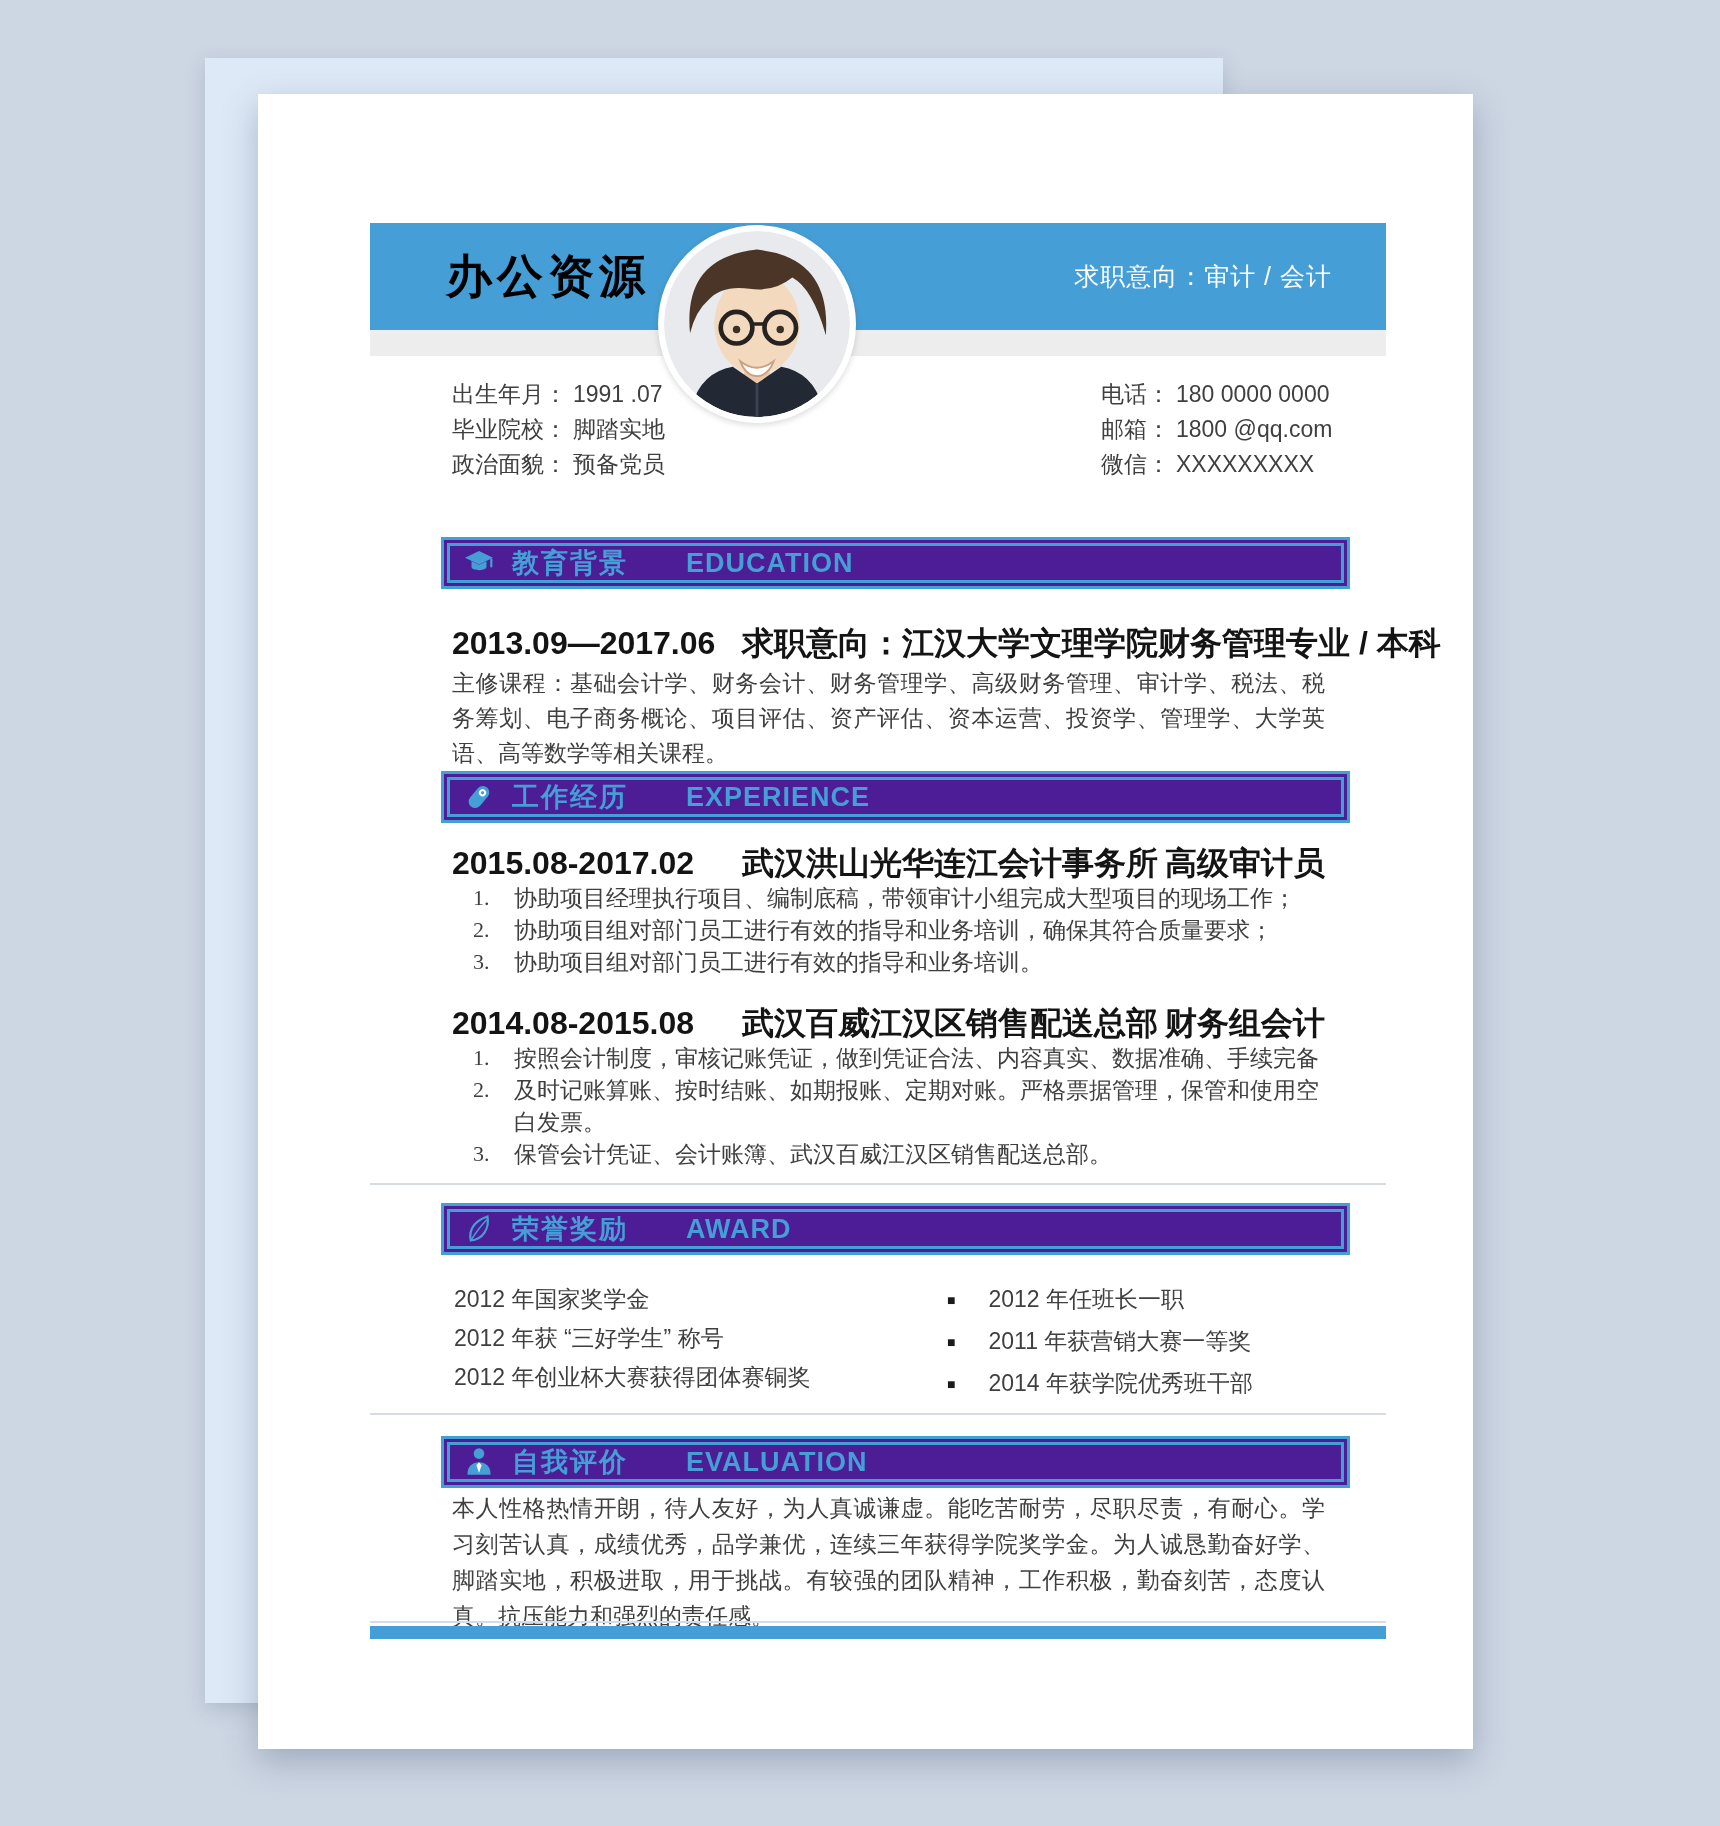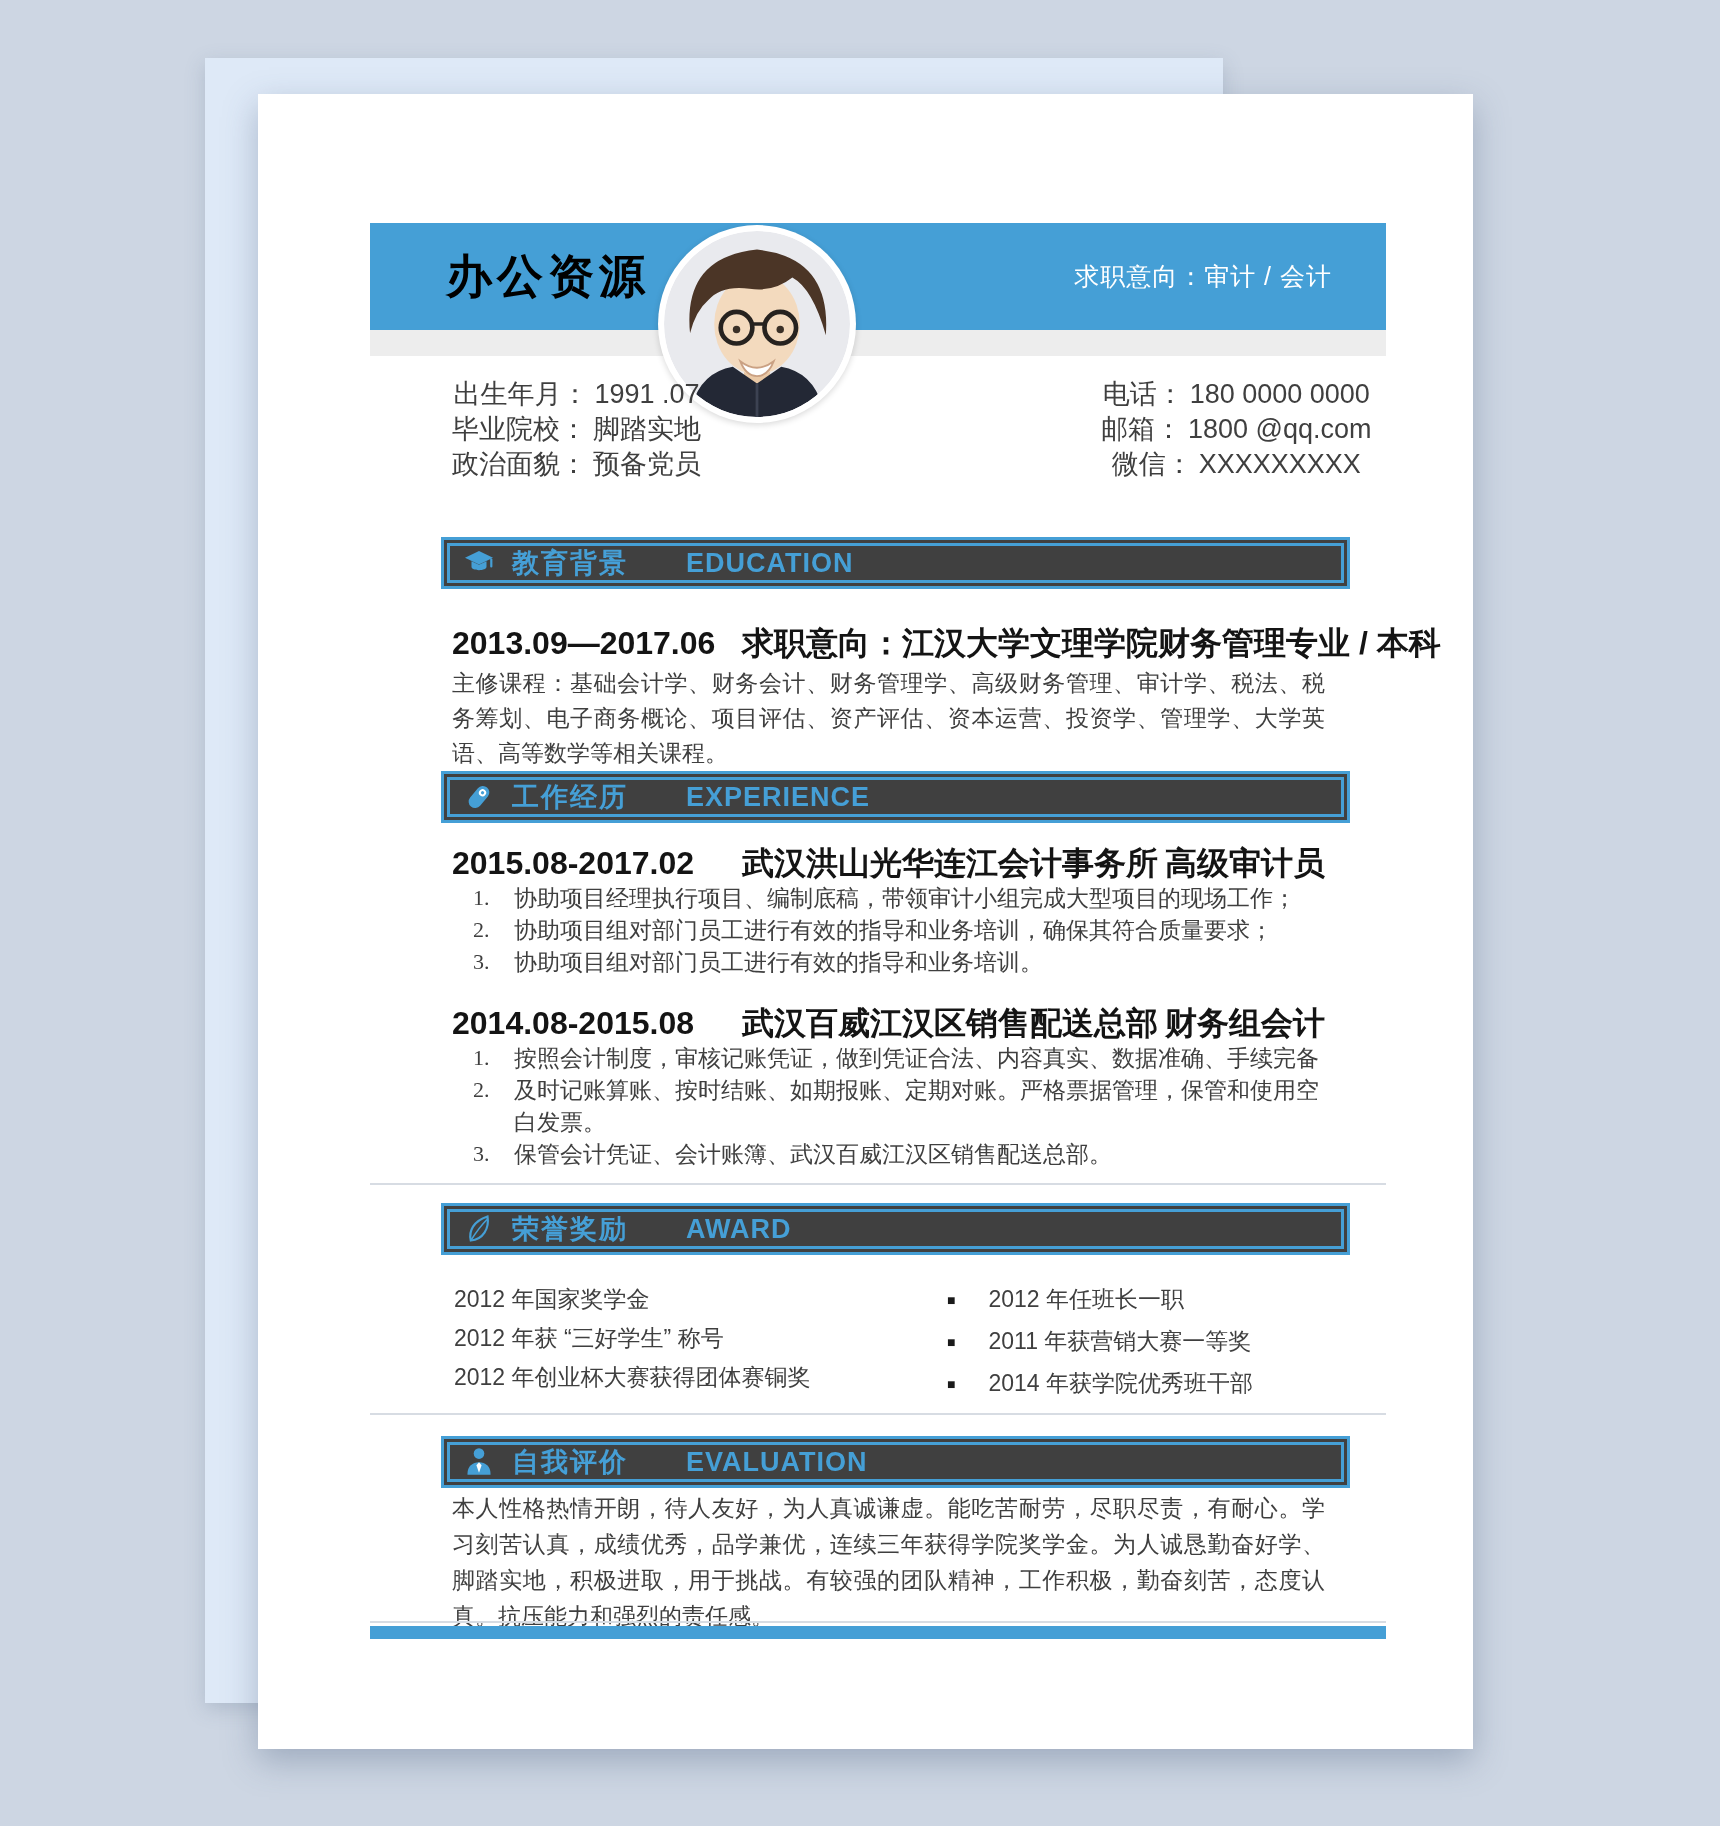--- a/index.html
+++ b/index.html
@@ -36,30 +36,30 @@
 
   
   .photo-ring{
     left:400px; top:131px; width:198px; height:198px; border-radius:50%;
     background:#fff; box-shadow:0 2px 6px rgba(0,0,0,.15);
     display:flex; align-items:center; justify-content:center;
   }
   .photo-ring svg{ display:block; border-radius:50%; }
 
   
-  .info{ font-size:27px;text-align:center; }
+  .info{ font-size:23px; }
   .info-left{ left:194px; top:283px; }
   .info-right{ left:843px; top:283px; }
   .info-row{ line-height:35px; white-space:nowrap; }
   .info-row .val{ margin-left:6px; }
 
   
   .sec-box{
     left:183px; width:909px; height:52px;
-    border:3px solid var(--accent); padding:3px; background:#404040;
+    border:3px solid var(--accent); padding:3px; background:#4c1d95;
   }
   .sec-inner{
     border:3px solid var(--accent); height:100%;
     display:flex; align-items:center;
   }
   .sec-icon{ margin-left:13px; width:32px; height:32px; color:var(--accent); flex:0 0 auto; }
   .sec-icon svg{ width:32px; height:32px; display:block; }
   .sec-zh{ margin-left:17px; font-size:27px; font-weight:bold; color:var(--accent); letter-spacing:2px; }
   .sec-en{ margin-left:58px; font-size:27px; font-weight:bold; color:var(--accent); letter-spacing:1px; }
 

